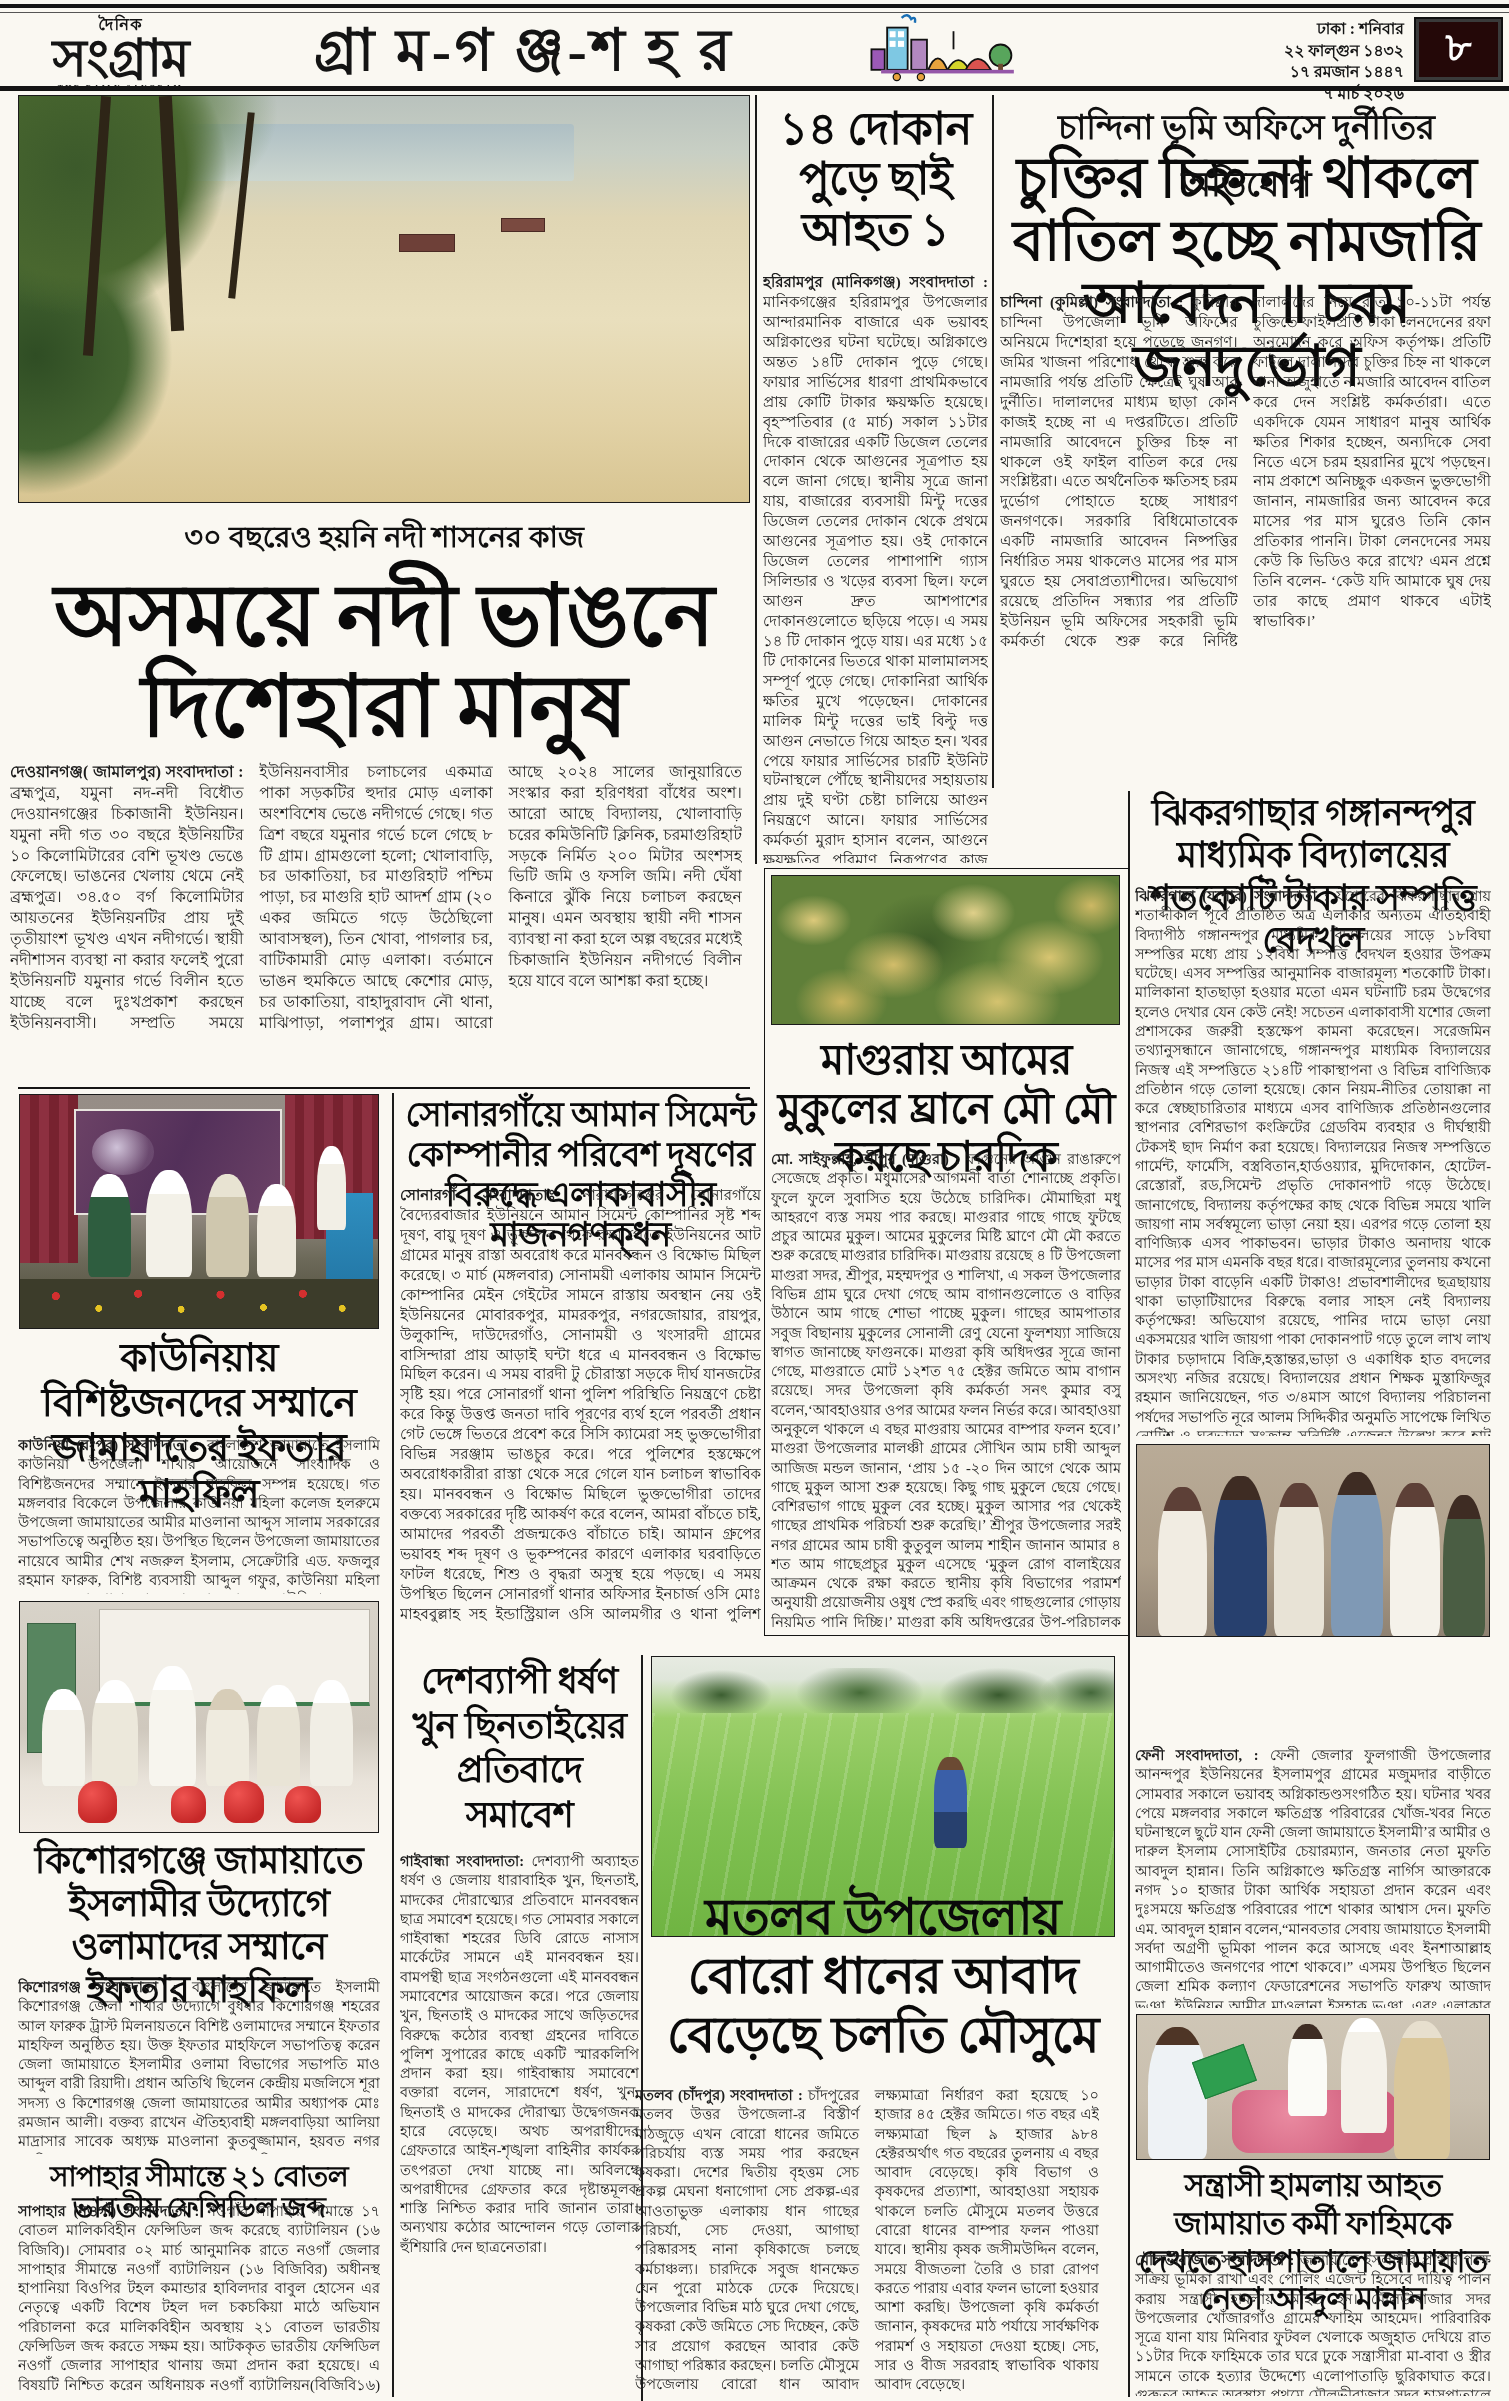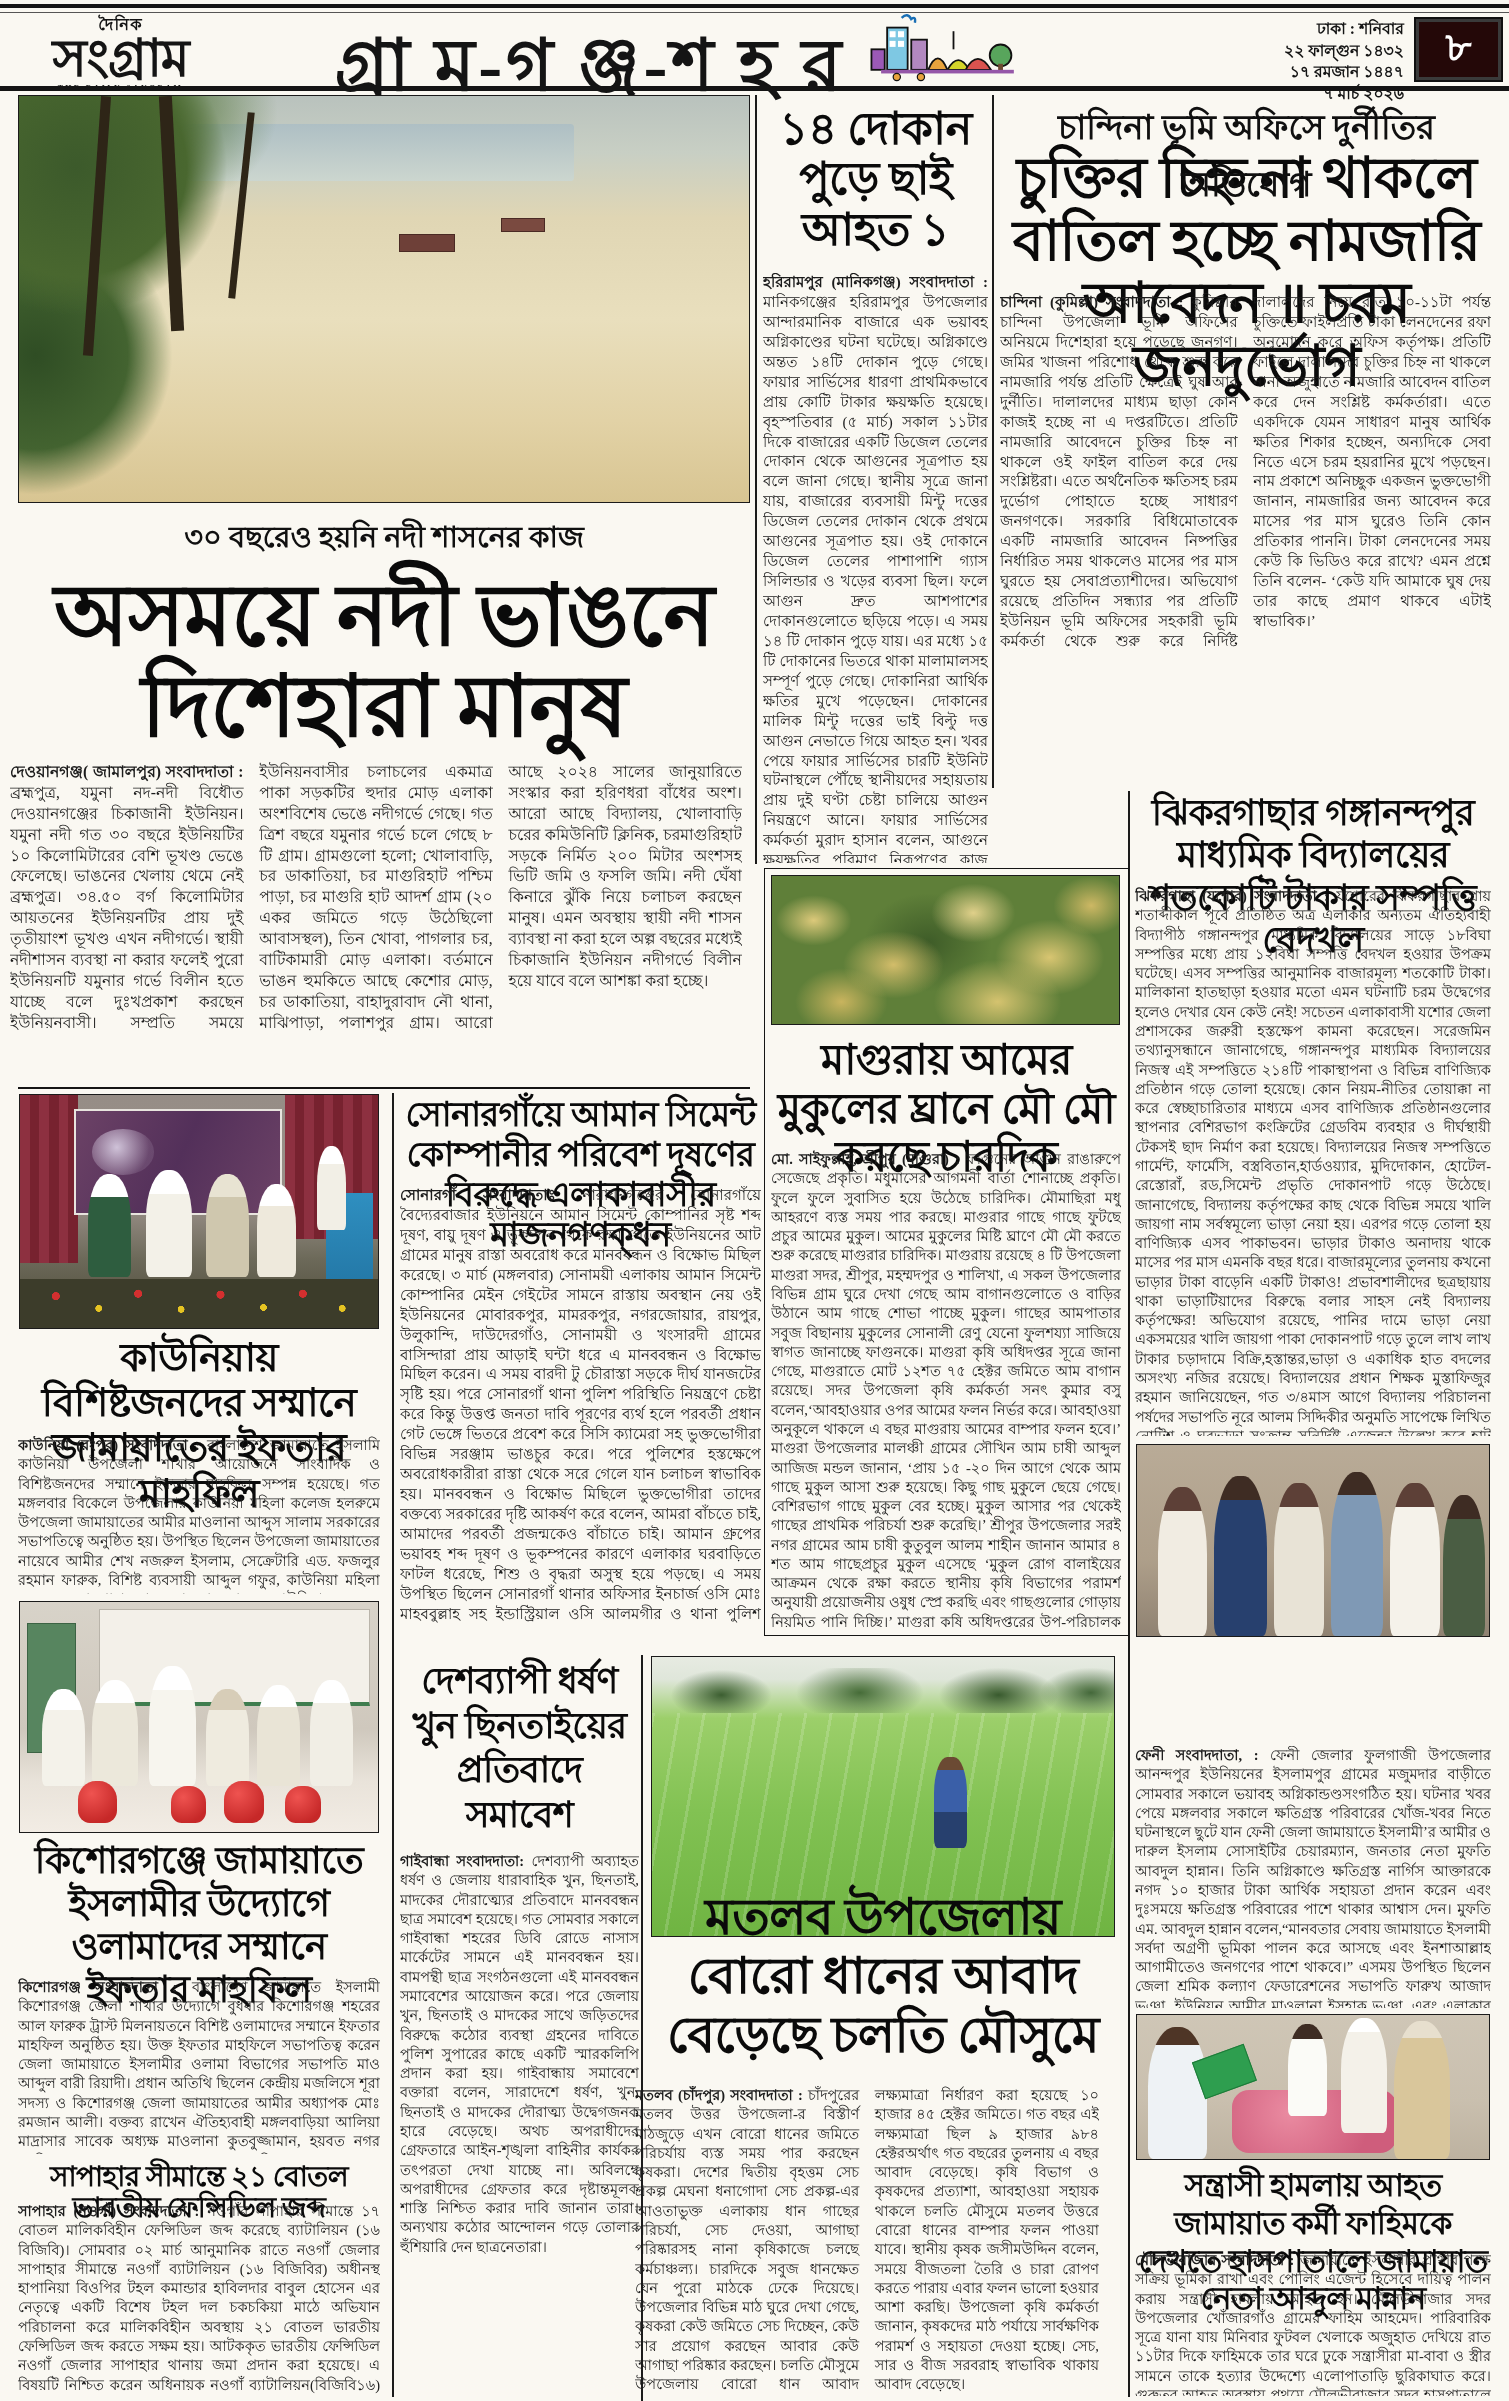--- a/index.html
+++ b/index.html
@@ -13,21 +13,21 @@
   .byline{font-weight:800;}
   .photo{position:absolute;box-sizing:border-box;border:1.8px solid #1b1b1b;overflow:hidden;background:#cfc7b8;}
   .cols2{column-count:2;column-gap:15.7px;}
   .cols3{column-count:3;column-gap:15.7px;}
 
   
   .logo-wrap{text-align:center;line-height:1;}
   .logo-top{font-size:16.3px;font-weight:700;letter-spacing:1.2px;}
   .logo-main{font-size:52px;font-weight:900;letter-spacing:-1.2px;}
   .logo-sub{font-size:7.8px;letter-spacing:2.4px;font-weight:700;color:#222;}
-  .section-title{font-size:72px;font-weight:900;letter-spacing:3.6px;text-align:right;line-height:1;margin-top:8px;}
+  .section-title{font-size:58px;font-weight:900;letter-spacing:3.6px;text-align:left;line-height:1;}
   .dates{font-size:15.7px;font-weight:800;text-align:right;line-height:1.38;}
   .pagebox{background:#240808;border:2.4px solid #101010;box-shadow:inset 0 0 0 3px #3a3a3a;display:flex;align-items:center;justify-content:center;color:#fff;font-size:40px;font-weight:900;}
 
   
   .fig{position:absolute;border-radius:45% 45% 8% 8%;}
 
   #lead-photo{background:linear-gradient(180deg,#b9c2bd 0%,#c8cfc4 14%,#e0d6b4 30%,#e9dfbd 55%,#e2d2a6 80%,#d8c592 100%);}
   .lp-water{position:absolute;left:20%;top:7%;width:56%;height:14%;background:linear-gradient(#aebfc4,#ccd6cf);border-radius:3.6px;}
   .lp-foliage{position:absolute;left:-6%;top:-8%;width:46%;height:116%;
     background:radial-gradient(ellipse 60% 42% at 30% 22%,#3c5a2b 0%,#49672f 55%,rgba(73,103,47,0) 75%),

